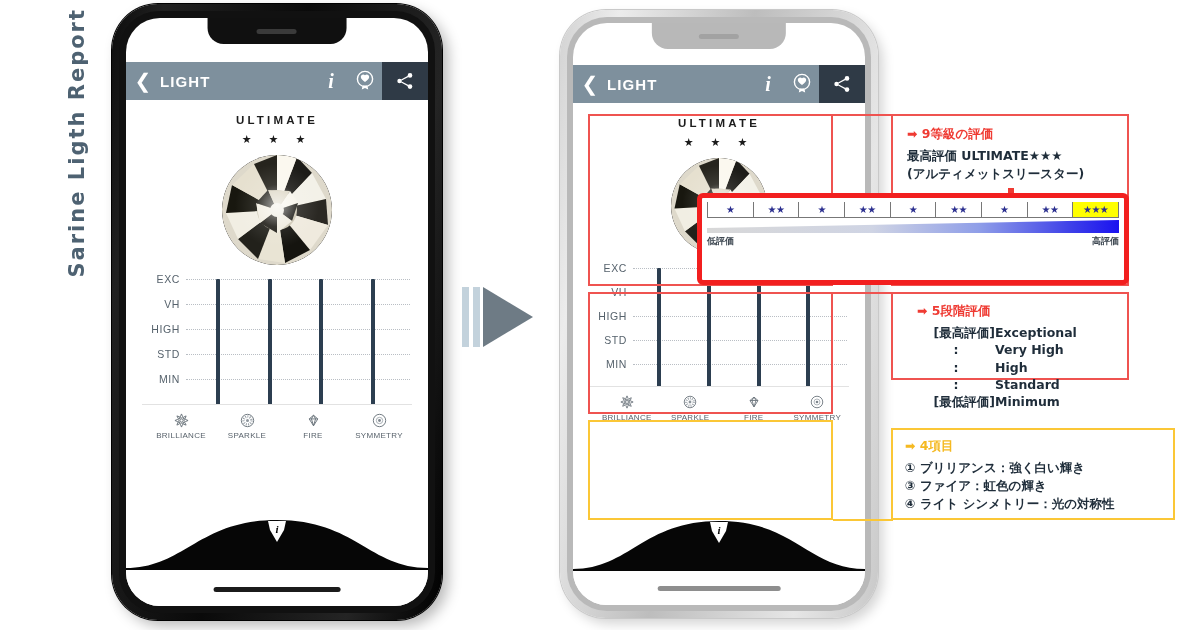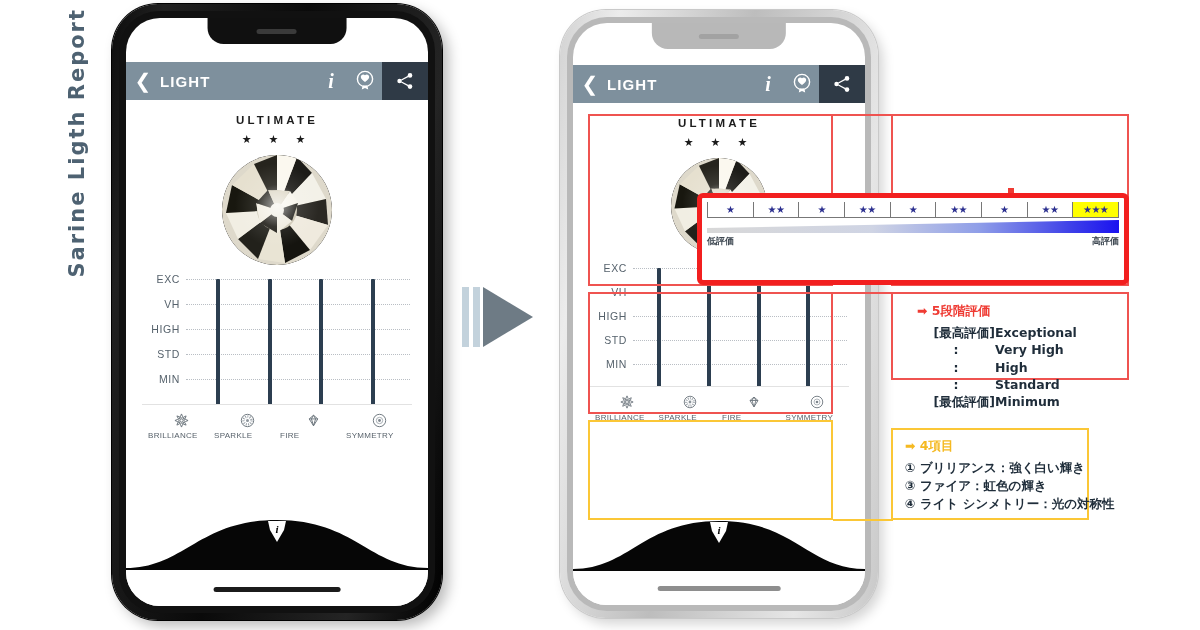--- a/index.html
+++ b/index.html
@@ -115,21 +115,21 @@
   }
   .chart .gline{
     position:absolute;left:46px;right:4px;height:0;
     border-top:1px dotted #b9bec4;
   }
   .chart .bar{
     position:absolute;width:3.5px;background:#2c3e50;border-radius:1px;
   }
   .axis{position:absolute;left:2px;right:2px;bottom:0;border-top:1px solid #e2e2e2;}
   .legend{display:flex;margin:7px 16px 0 22px;}
-  .legend .col{flex:1;}
+  .legend .col{flex:1;text-align:center;}
   .legend .lic{height:16px;display:flex;align-items:center;justify-content:center;}
   .legend .ltx{font-size:8px;color:#58626b;letter-spacing:.3px;margin-top:3px;white-space:nowrap;}
 
   
   .hill{position:absolute;left:0;right:0;bottom:36px;height:60px;}
   .hill svg{display:block;width:100%;height:100%;}
   .hill .dia{
     position:absolute;left:50%;top:8px;transform:translateX(-50%);
     width:22px;height:26px;
   }
@@ -528,20 +528,25 @@
 
   <div class="hlframe red" style="left:588px;top:114px;width:245px;height:172px;"></div>
   <div class="hlframe red" style="left:588px;top:292px;width:245px;height:122px;"></div>
   <div class="hlframe yellow" style="left:588px;top:420px;width:245px;height:100px;"></div>
 
   <div class="conn red" style="left:833px;top:114px;width:60px;"></div>
   <div class="conn red" style="left:833px;top:292px;width:60px;"></div>
   <div class="conn yellow" style="left:833px;top:519px;width:60px;"></div>
 
   <div class="abox red" style="left:891px;top:114px;width:238px;height:172px;">
+    <div class="note" style="left:14px;top:10px;">
+      <div class="hd red">➡ 9等級の評価</div>
+      <div class="ln">最高評価 ULTIMATE★★★</div>
+      <div class="ln">(アルティメットスリースター)</div>
+    </div>
     <div class="downarrow" style="left:108px;top:72px;">
       <div class="sh"></div>
       <div class="hdx"></div>
     </div>
   </div>
 
   <div class="abox red" style="left:891px;top:292px;width:238px;height:88px;">
     <div class="note" style="left:24px;top:9px;">
       <div class="hd red">➡ 5段階評価</div>
       <div class="kv">
@@ -560,21 +565,21 @@
         <div class="k dots">:</div>
         <div class="v">Standard</div>
       </div>
       <div class="kv">
         <div class="k">[最低評価]</div>
         <div class="v">Minimum</div>
       </div>
     </div>
   </div>
 
-  <div class="abox yellow" style="left:891px;top:428px;width:198px;height:92px;">
+  <div class="abox yellow" style="left:891px;top:428px;width:284px;height:92px;">
     <div class="note" style="left:12px;top:8px;">
       <div class="hd yellow">➡ 4項目</div>
       <div class="ln">① ブリリアンス：強く白い輝き</div>
       <div class="ln">③ ファイア：虹色の輝き</div>
       <div class="ln">④ ライト シンメトリー：光の対称性</div>
     </div>
   </div>
 
   <div id="gradeTable">
     <table class="gt">

